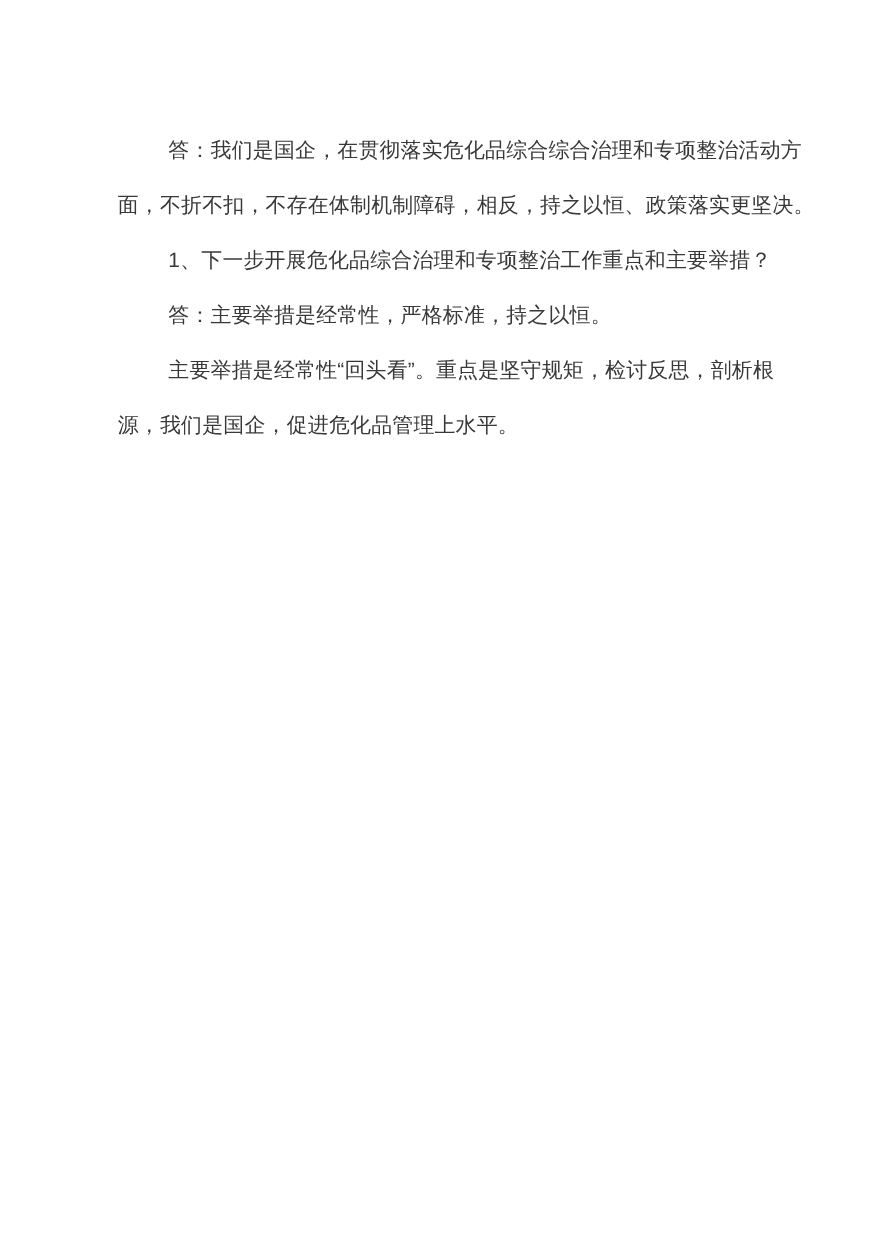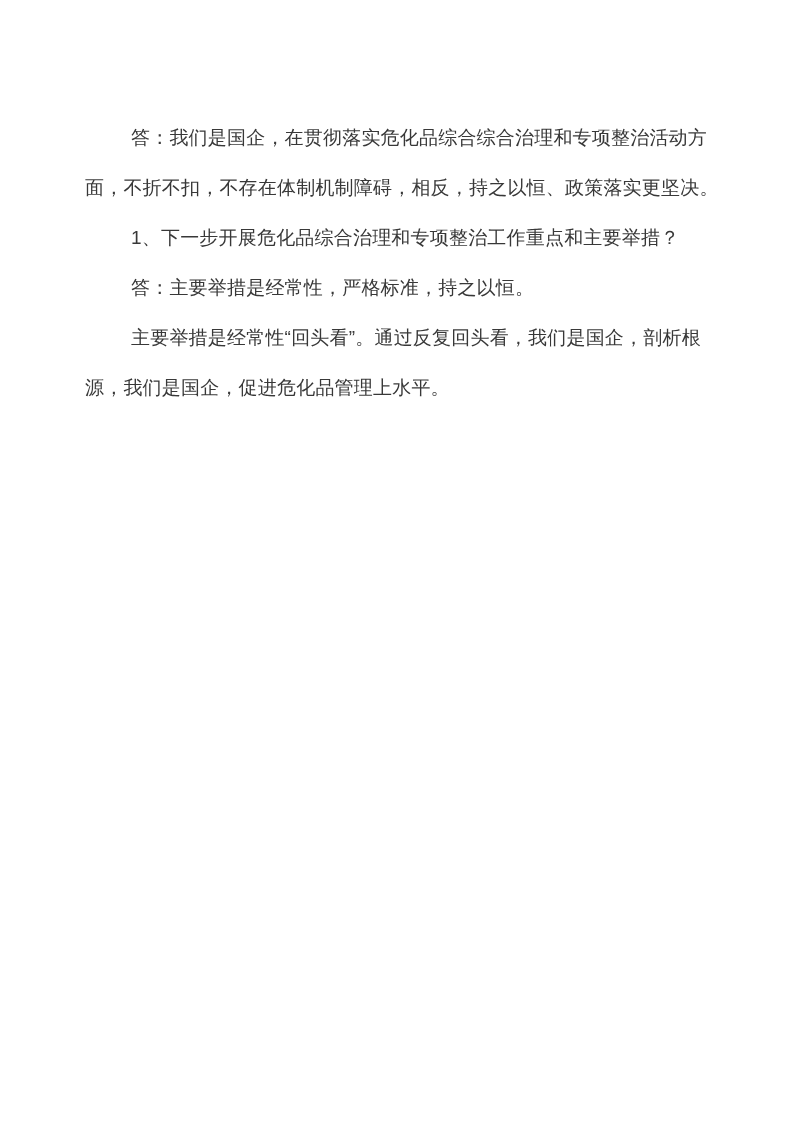--- a/index.html
+++ b/index.html
@@ -15,21 +15,21 @@
   }
   .page {
     position: relative;
     width: 793px;
     height: 1122px;
     background: #ffffff;
     box-sizing: border-box;
   }
   .text-block {
     position: absolute;
-    left: 85px;
+    left: 107px;
     top: 113px;
     width: 625px;
   }
   .paragraph {
     margin: 0;
     padding: 0;
   }
   .doc-line {
     height: 50px;
     line-height: 50px;
@@ -51,17 +51,17 @@
         <div class="doc-line indent">答：我们是国企，在贯彻落实危化品综合综合治理和专项整治活动方</div>
         <div class="doc-line">面，不折不扣，不存在体制机制障碍，相反，持之以恒、政策落实更坚决。</div>
       </div>
       <div class="paragraph">
         <div class="doc-line indent">1、下一步开展危化品综合治理和专项整治工作重点和主要举措？</div>
       </div>
       <div class="paragraph">
         <div class="doc-line indent">答：主要举措是经常性，严格标准，持之以恒。</div>
       </div>
       <div class="paragraph">
-        <div class="doc-line indent">主要举措是经常性“回头看”。通过反复回头看，我们是国企，剖析根</div>
+        <div class="doc-line indent">主要举措是经常性“回头看”。重点是坚守规矩，检讨反思，剖析根</div>
         <div class="doc-line">源，我们是国企，促进危化品管理上水平。</div>
       </div>
     </div>
 </div>
 
 </body></html>

